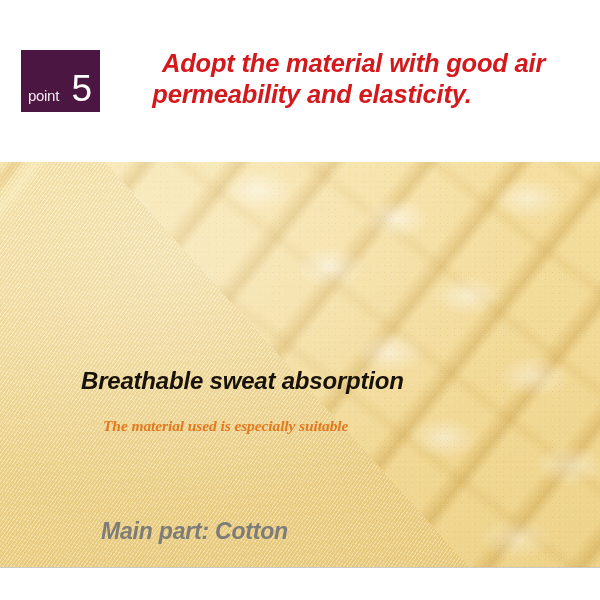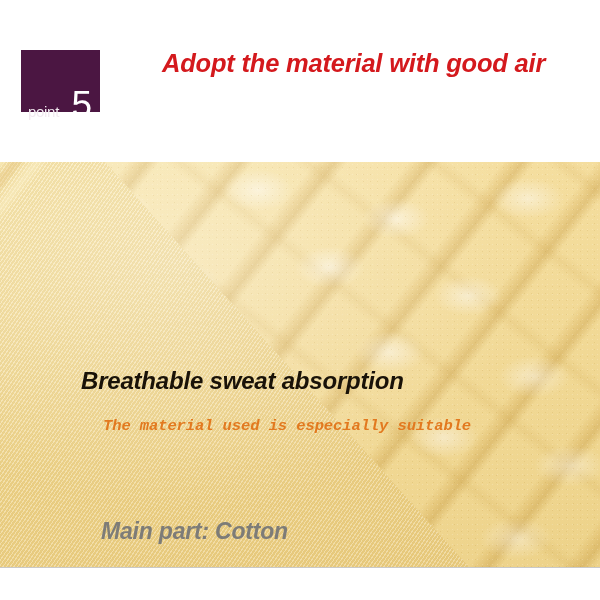--- a/index.html
+++ b/index.html
@@ -37,21 +37,21 @@
     left: 21px;
     top: 50px;
     width: 79px;
     height: 62px;
     background: #4b1642;
     display: block;
   }
   .point-badge .badge-inner {
     position: absolute;
     left: 0;
-    top: 16px;
+    top: 0;
     width: 79px;
     height: 62px;
   }
   .point-badge .badge-word {
     position: absolute;
     left: 7px;
     bottom: 9px;
     font-family: "Liberation Sans", sans-serif;
     font-size: 15px;
     font-weight: 400;
@@ -230,21 +230,21 @@
     line-height: 28px;
     color: #191208;
     letter-spacing: -0.2px;
     white-space: nowrap;
   }
 
   .blurb {
     position: absolute;
     left: 103px;
     top: 254px;
-    font-family: Liberation Mono, monospace;
+    font-family: Liberation Serif, serif;
     font-weight: bold;
     font-style: italic;
     font-size: 15.5px;
     line-height: 20px;
     color: #e2791f;
     letter-spacing: -0.1px;
     white-space: nowrap;
   }
   .blurb span { display: block; }
 
@@ -281,20 +281,21 @@
 
     <div class="point-badge">
       <div class="badge-inner">
         <span class="badge-word">point</span>
         <span class="badge-num">5</span>
       </div>
     </div>
 
     <div class="headline">
       <span class="line1">Adopt the material with good air</span>
+      <span class="line2">permeability and elasticity.</span>
     </div>
 
   </div>
 
   <div class="photo">
 
     <div class="fabric-left"></div>
     <div class="fabric-right"></div>
     <div class="fabric-right-speckle"></div>
 

